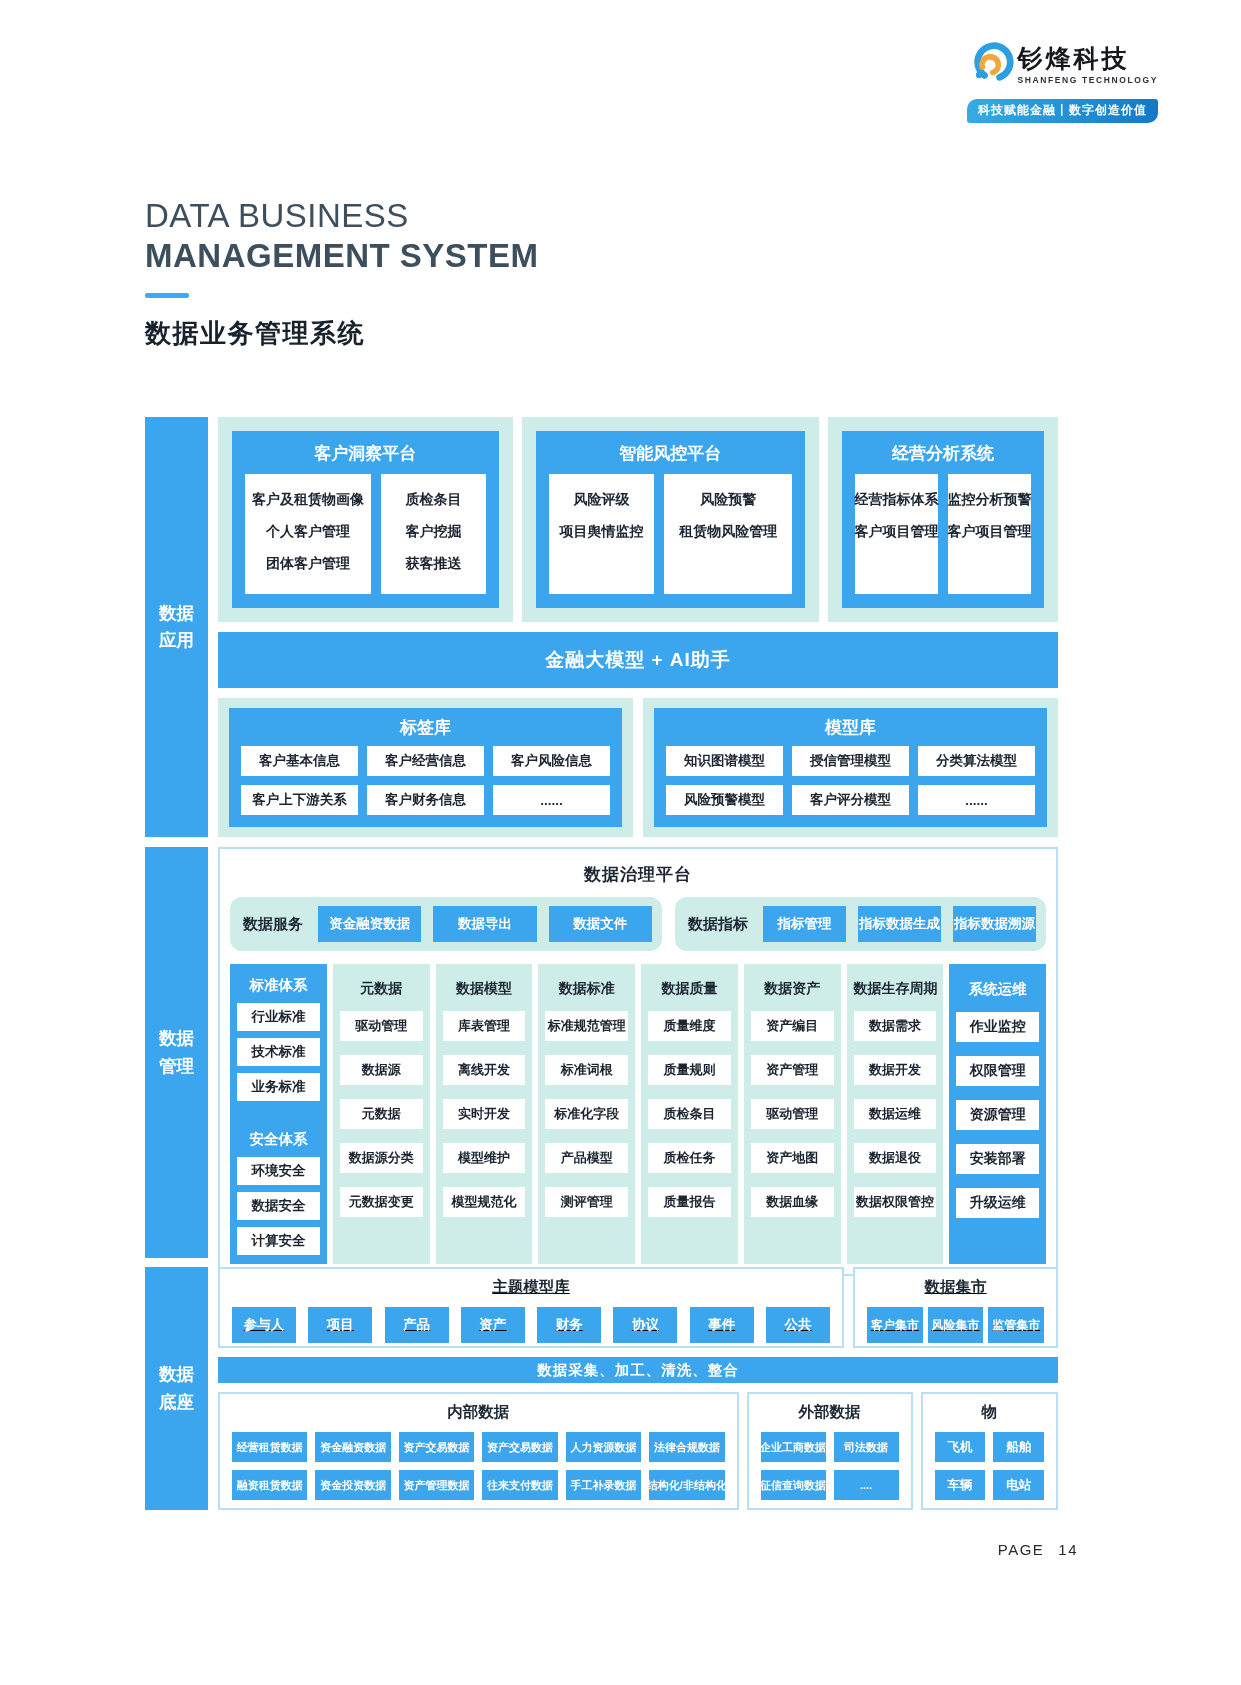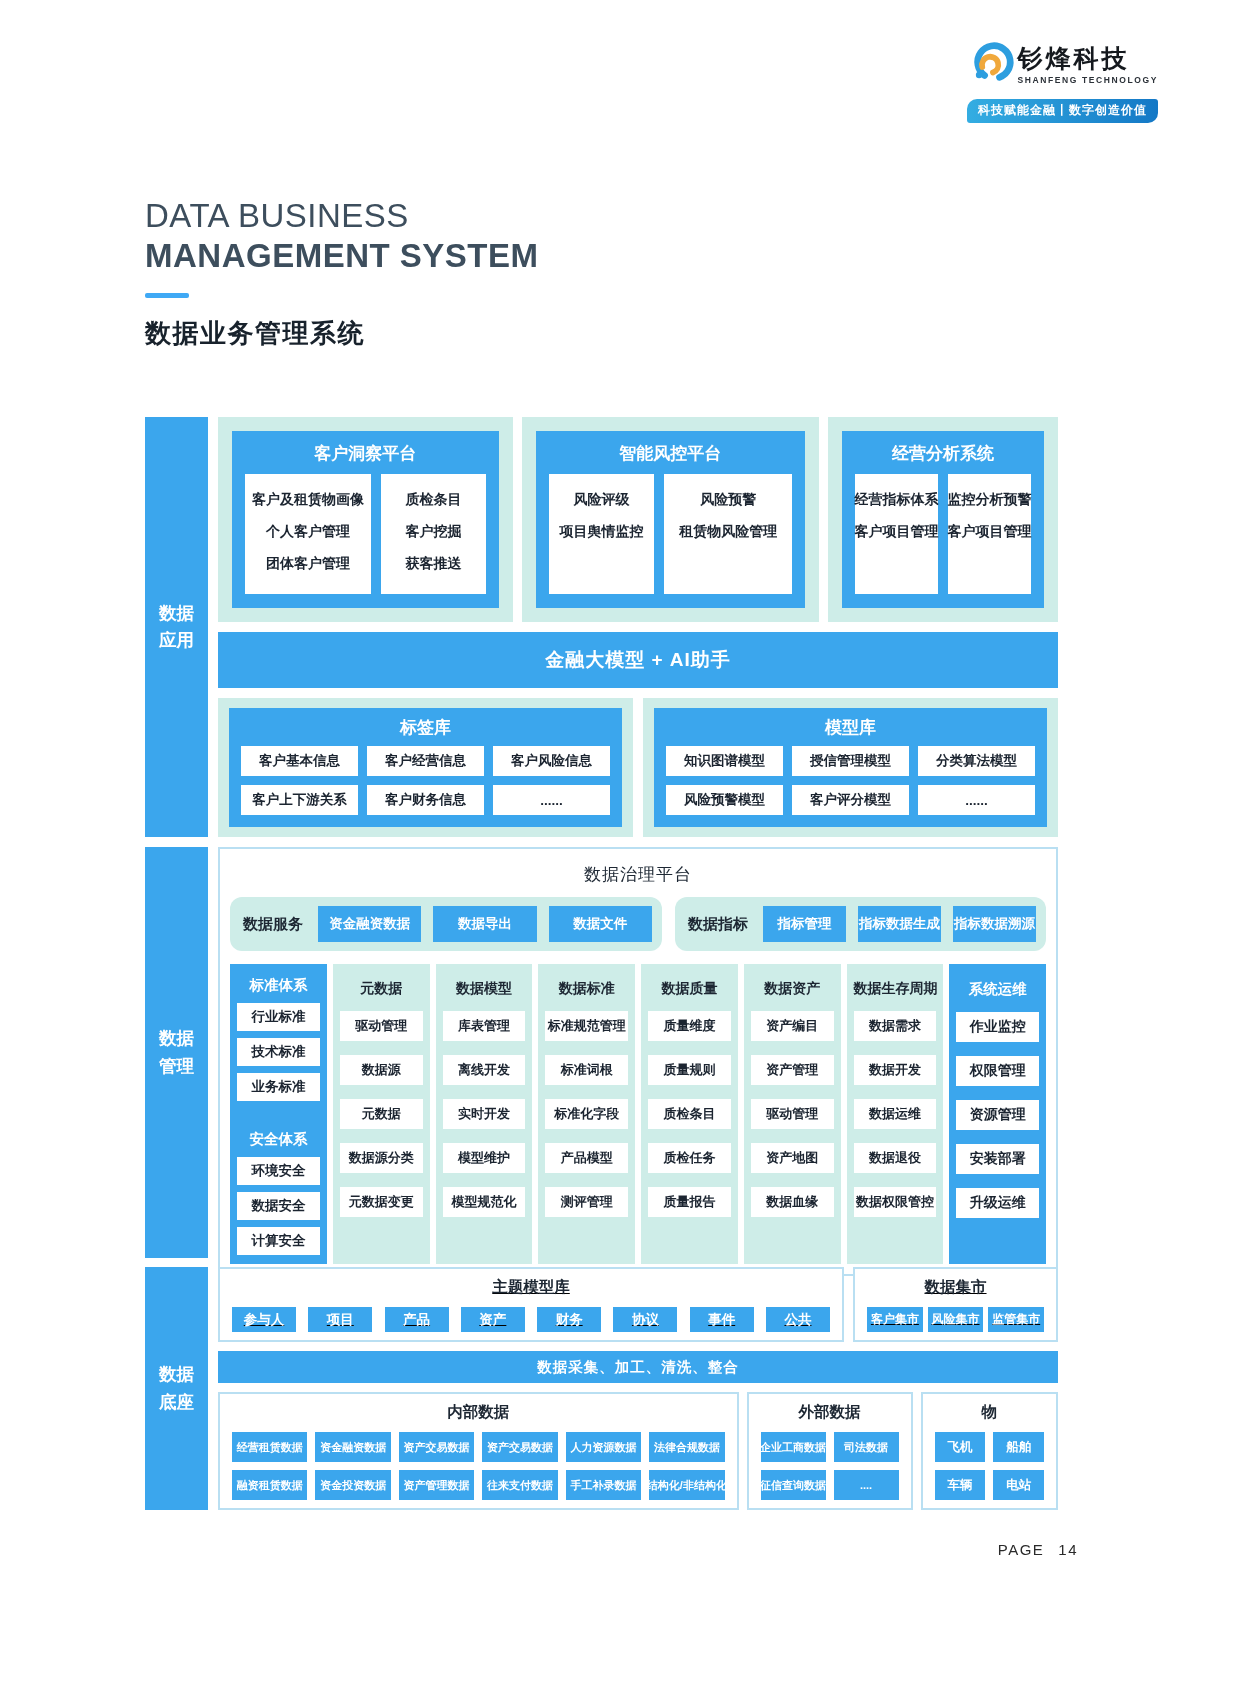--- a/index.html
+++ b/index.html
@@ -56,21 +56,21 @@
   .lib-row{margin-top:10px;flex:1;display:flex;gap:10px;}
   .lib{background:var(--mint);padding:10px 11px;flex:1;display:flex;min-width:0;}
   .lib-inner{background:var(--blue);flex:1;display:flex;flex-direction:column;}
   .lib-title{color:#fff;text-align:center;font-weight:bold;font-size:17px;padding:8px 0 7px;}
   .lib-grid{flex:1;display:grid;grid-template-columns:repeat(3,1fr);gap:9px;margin:0 12px 12px;}
   .chip{background:#fff;display:flex;align-items:center;justify-content:center;
     font-weight:bold;font-size:13.5px;color:var(--ink);white-space:nowrap;}
 
   
   .gov-box{flex:1;background:#fff;border:2px solid var(--border);padding:8px 10px 10px;display:flex;flex-direction:column;}
-  .gov-title{text-align:center;font-weight:normal;font-size:17px;color:#1D2733;margin:6px 0 11px;letter-spacing:1px;}
+  .gov-title{text-align:center;font-weight:bold;font-size:17px;color:#1D2733;margin:6px 0 11px;letter-spacing:1px;}
   .svc-row{display:flex;gap:13px;}
   .svc-band{background:var(--mint);display:flex;align-items:center;gap:12px;padding:9px 10px;min-width:0;border-radius:12px;}
   .svc-left{flex:54;} .svc-right{flex:46;}
   .svc-label{font-weight:bold;font-size:15px;color:#1D2733;padding:0 3px;white-space:nowrap;}
   .svc-btn{background:var(--blue);color:#fff;font-weight:bold;font-size:13.5px;text-align:center;
     padding:9px 0;flex:1;white-space:nowrap;}
   .col-grid{display:flex;gap:6px;margin-top:13px;flex:1;min-height:0;}
   .mcol{flex:1;background:var(--mint);padding:2px 7px;display:flex;flex-direction:column;min-width:0;}
   .mcol-blue{background:var(--blue);}
   .mcol-h{text-align:center;font-weight:bold;font-size:14px;color:#1D2733;margin:14px 0 13px;white-space:nowrap;}
@@ -83,21 +83,21 @@
   .mcol-ops .mchip{font-size:14px;}
 
   
   .base-row1{display:flex;gap:9px;height:81px;text-decoration:underline;}
   .wbox{background:#fff;border:2px solid var(--border);padding:5px 12px 8px;display:flex;flex-direction:column;min-width:0;}
   .wbox-title{text-align:center;font-weight:bold;font-size:15.5px;color:#1D2733;margin:3px 0 9px;white-space:nowrap;}
   .theme-box{flex:3.38;}
   .mart-box{flex:1;}
   .btn-row{display:flex;justify-content:space-between;gap:5px;flex:1;}
   .bbtn{background:var(--blue);color:#fff;font-weight:bold;display:flex;align-items:center;justify-content:center;
-    height:25px;white-space:nowrap;}
+    height:36px;white-space:nowrap;}
   .theme-btn{width:64px;font-size:13.5px;flex:none;}
   .mart-btn{flex:1;font-size:12px;}
   .etl-bar{margin:9px 0;height:37px;background:var(--blue);color:#fff;font-weight:bold;font-size:14.5px;
     display:flex;align-items:center;justify-content:center;letter-spacing:1px;}
   .base-row2{display:flex;gap:8px;flex:1;}
   .int-box{flex:4.5;} .ext-box{flex:1.26;} .thing-box{flex:1;}
   .grid-btns{flex:1;display:grid;gap:8px;}
   .g6{grid-template-columns:repeat(6,1fr);}
   .g2{grid-template-columns:repeat(2,1fr);}
   .sm-btn{height:30px;font-size:11px;padding:0 2px;overflow:hidden;}

